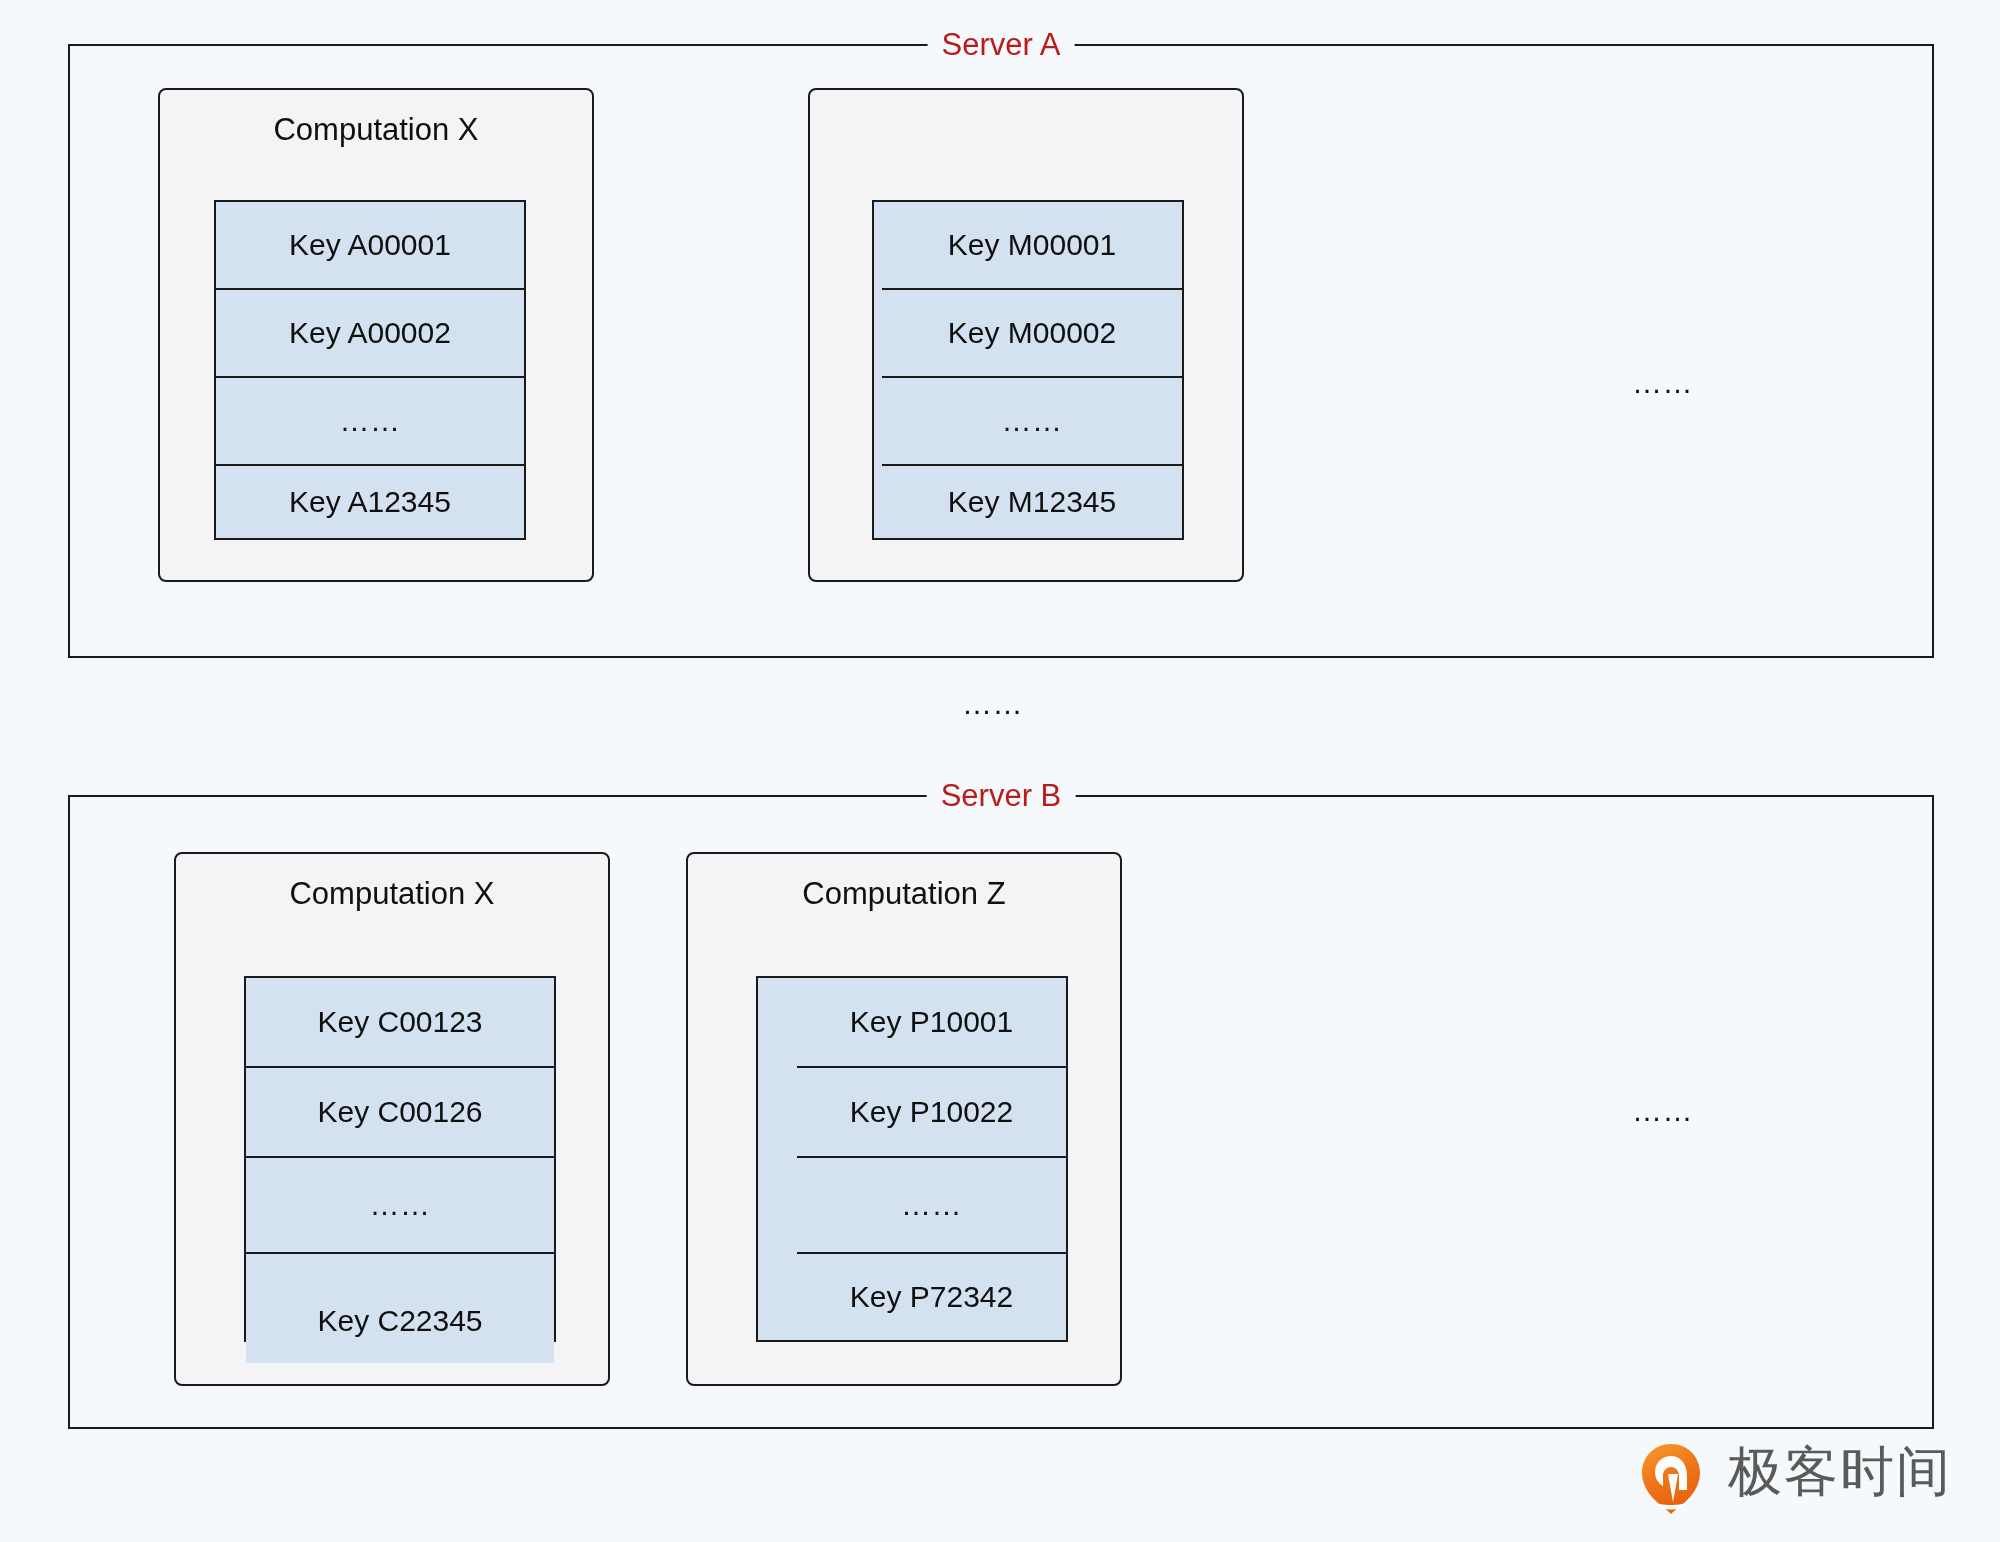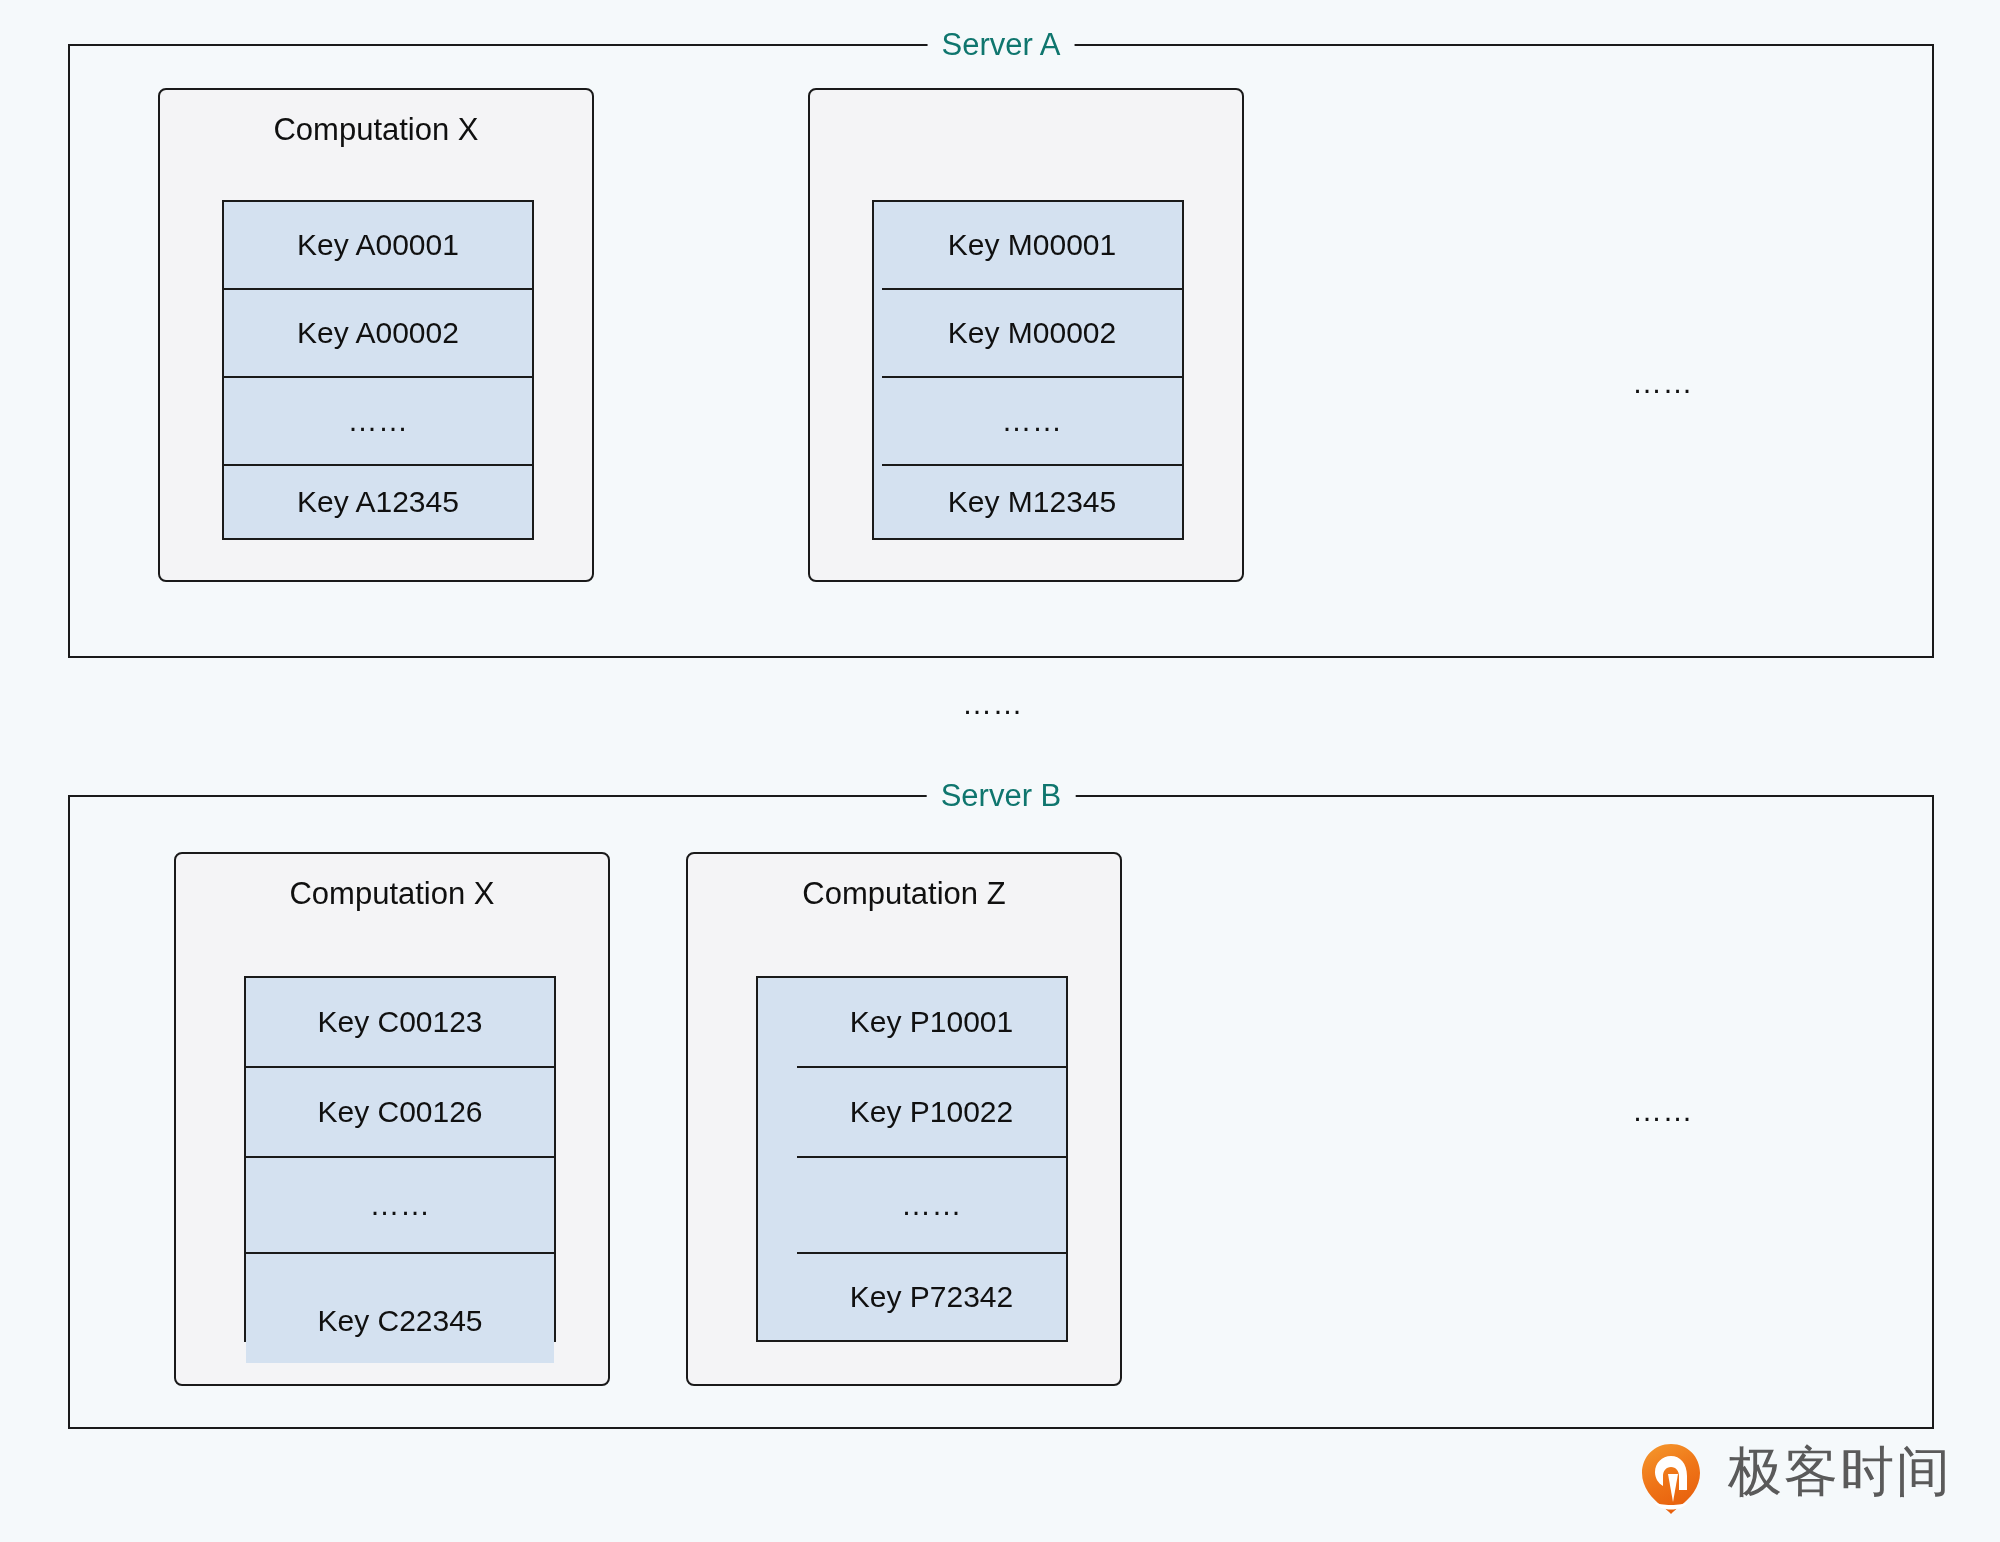--- a/index.html
+++ b/index.html
@@ -26,21 +26,21 @@
   .server-label {
     position: absolute;
     top: -21px;
     left: 50%;
     transform: translateX(-50%);
     background: #f5f9fb;
     padding: 0 14px;
     font-size: 31px;
     line-height: 40px;
     white-space: nowrap;
-    color: #0f766e;
+    color: #b91c1c;
   }
 
   
   .computation-card {
     position: absolute;
     box-sizing: border-box;
     border: 2.5px solid #1a1a1a;
     border-radius: 8px;
     background: #f4f4f6;
   }
@@ -113,21 +113,21 @@
   }
 </style>
 </head>
 <body>
 
 <div class="server-group" style="left:68px; top:44px; width:1866px; height:614px;">
   <div class="server-label">Server A</div>
 
   <div class="computation-card" style="left:88px; top:42px; width:436px; height:494px;">
     <div class="computation-title">Computation X</div>
-    <div class="key-stack" style="left:62px; top:110px; width:312px; height:340px;">
+    <div class="key-stack" style="left:54px; top:110px; width:312px; height:340px;">
       <div class="key-row" style="height:88px;">Key A00001</div>
       <div class="key-row" style="height:88px;">Key A00002</div>
       <div class="key-row ellipsis-row" style="height:88px;">……</div>
       <div class="key-row" style="height:71px;">Key A12345</div>
     </div>
   </div>
 
   <div class="computation-card" style="left:738px; top:42px; width:436px; height:494px;">
     <div class="key-stack" style="left:62px; top:110px; width:312px; height:340px;padding-left:8px;">
       <div class="key-row" style="height:88px;">Key M00001</div>

